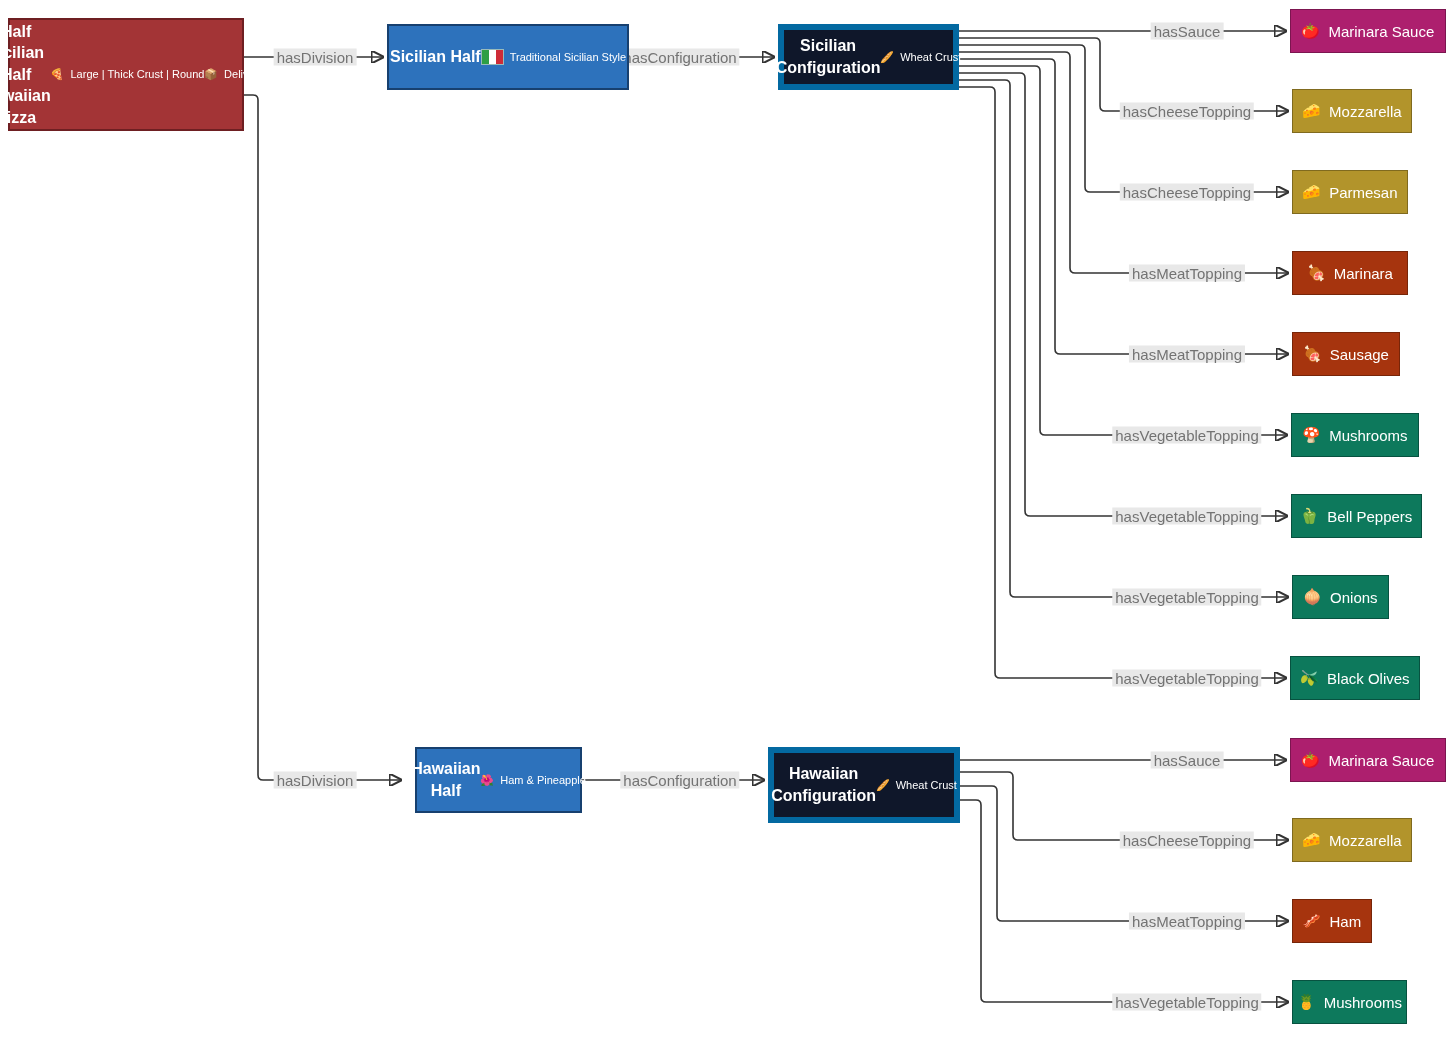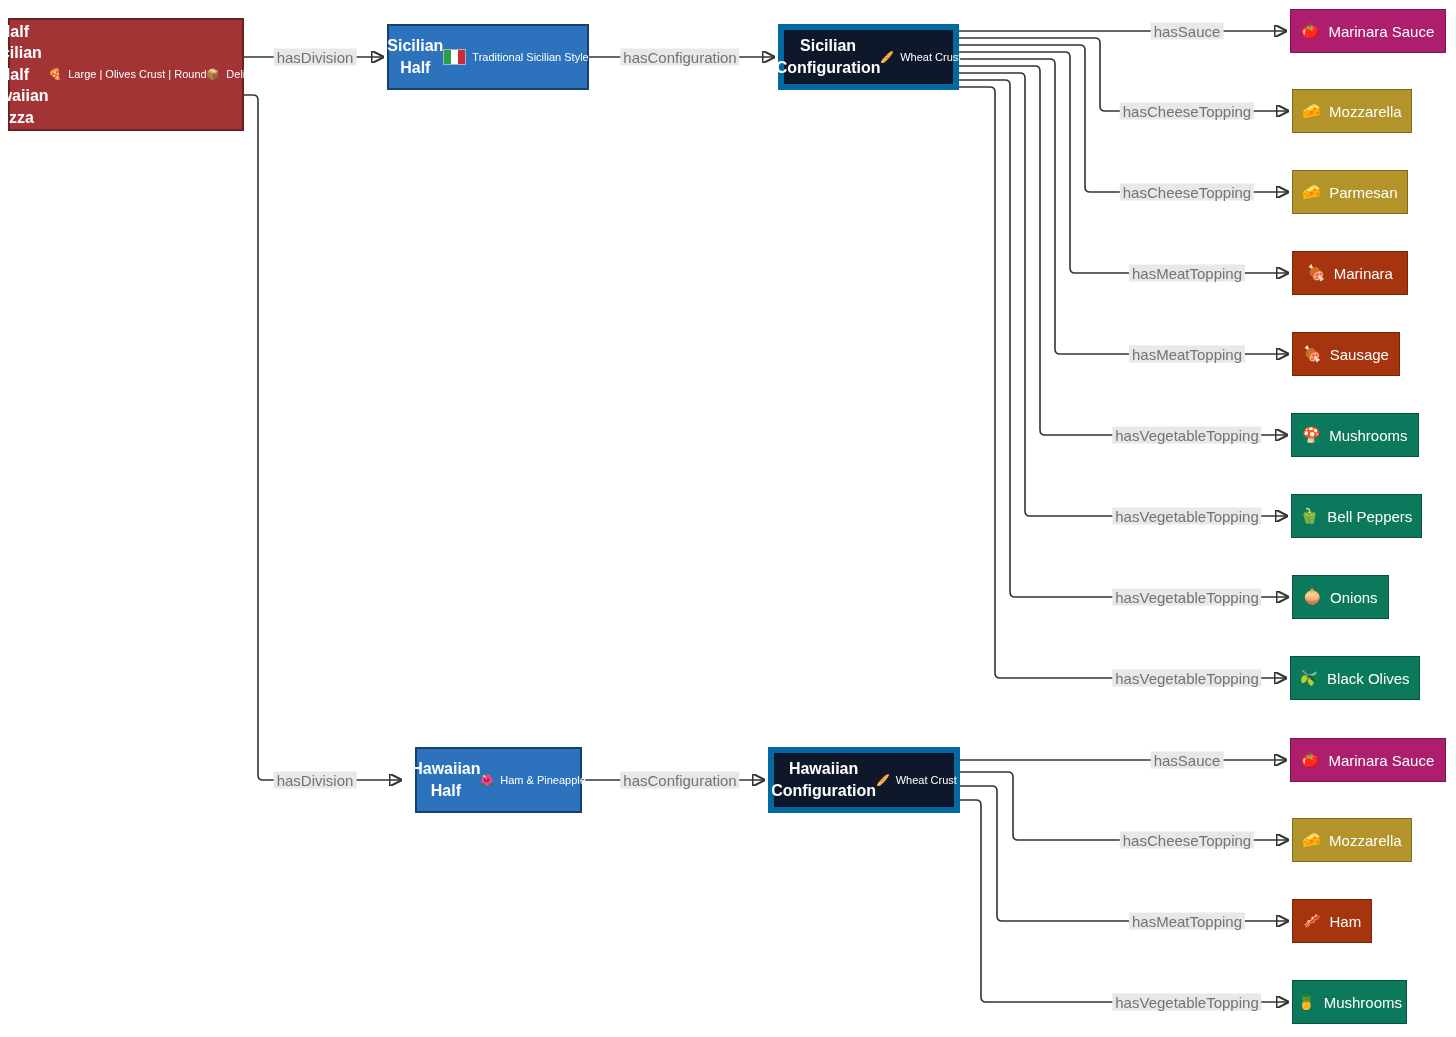--- a/index.html
+++ b/index.html
@@ -85,29 +85,29 @@
   <div class="edge-label" style="left:1187px;top:678px;">hasVegetableTopping</div>
   <div class="edge-label" style="left:1187px;top:760px;">hasSauce</div>
   <div class="edge-label" style="left:1187px;top:840px;">hasCheeseTopping</div>
   <div class="edge-label" style="left:1187px;top:921px;">hasMeatTopping</div>
   <div class="edge-label" style="left:1187px;top:1002px;">hasVegetableTopping</div>
 
   <div class="node root-node" style="left:8px;top:18px;width:236px;height:113px;">
     <div class="title">Half Sicilian Half Hawaiian Pizza</div>
     <div class="sub">
       <span class="ico">🍕</span>
-      <span>Large | Olives Crust | Round</span>
+      <span>Large | Thick Crust | Round</span>
     </div>
     <div class="sub">
       <span class="ico">📦</span>
       <span>Delivered</span>
     </div>
   </div>
 
-  <div class="node half-node" style="left:387px;top:24px;width:202px;height:66px;">
+  <div class="node half-node" style="left:387px;top:24px;width:242px;height:66px;">
     <div class="title">Sicilian Half</div>
     <div class="sub">
       <span class="flag-it"></span>
       <span>Traditional Sicilian Style</span>
     </div>
   </div>
 
   <div class="node config-node" style="left:778px;top:24px;width:181px;height:66px;">
     <div class="title">Sicilian Configuration</div>
     <div class="sub">
@@ -117,21 +117,21 @@
   </div>
 
   <div class="node half-node" style="left:415px;top:747px;width:167px;height:66px;">
     <div class="title">Hawaiian Half</div>
     <div class="sub">
       <span class="ico">🌺</span>
       <span>Ham &amp; Pineapple</span>
     </div>
   </div>
 
-  <div class="node config-node" style="left:768px;top:747px;width:192px;height:66px;">
+  <div class="node config-node" style="left:768px;top:747px;width:192px;height:76px;">
     <div class="title">Hawaiian Configuration</div>
     <div class="sub">
       <span class="ico">🥖</span>
       <span>Wheat Crust</span>
     </div>
   </div>
 
   <div class="chip sauce" style="left:1290px;top:9px;width:156px;">
     <span class="ico">🍅</span>
     <span>Marinara Sauce</span>

